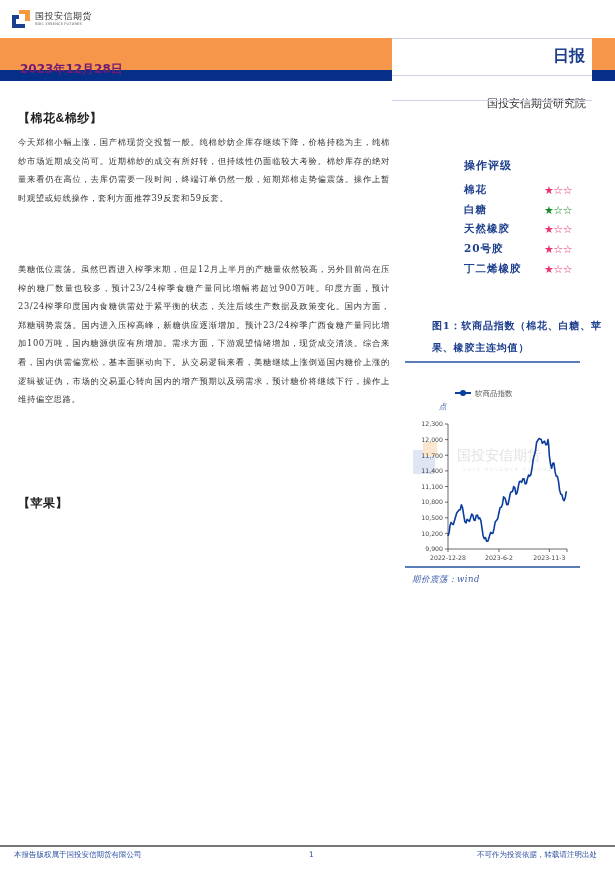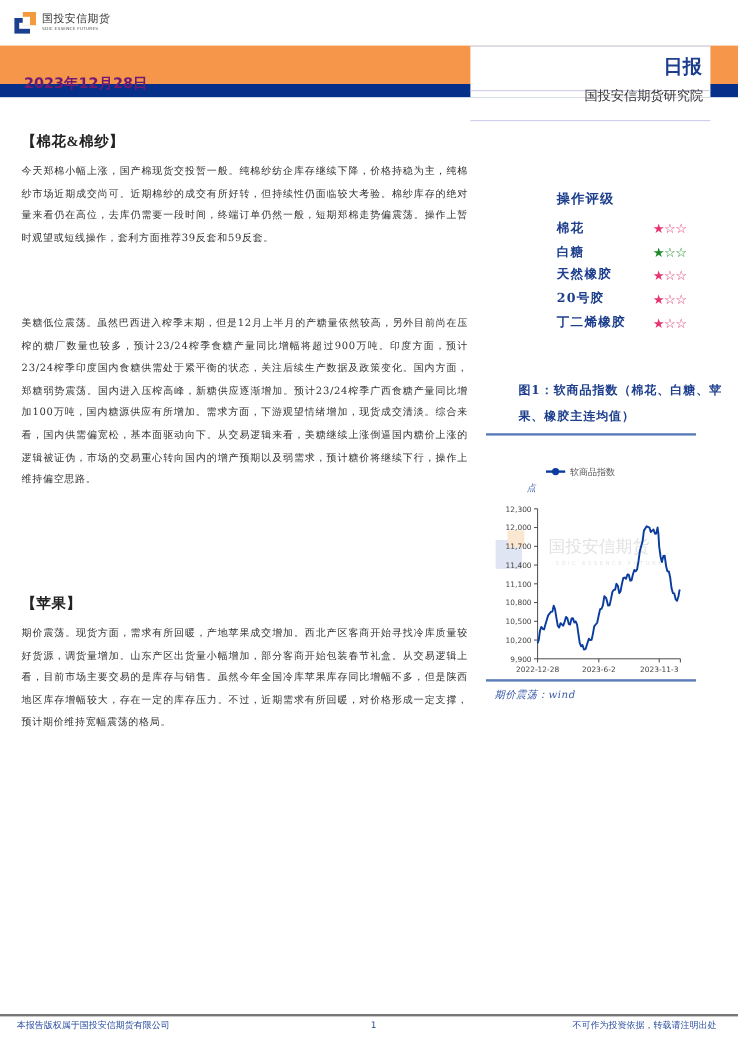--- a/index.html
+++ b/index.html
@@ -17,25 +17,25 @@
   .logo-en { font-family: "DejaVu Sans", sans-serif; font-size: 3.5px; color: #555; margin-top: 2px; letter-spacing: 0.2px; }
 
   .band-orange { position: absolute; left: 0; top: 38px; width: 615px; height: 32px; background: #f5964a; }
   .band-navy { position: absolute; left: 0; top: 70px; width: 615px; height: 11px; background: #052f89; }
   .date { position: absolute; left: 20px; top: 47px; font-family: "DejaVu Sans", sans-serif; font-weight: bold; font-size: 12px; color: #701a75; margin-top: 14px; }
 
   .title-box { position: absolute; left: 392px; top: 38px; width: 200px; height: 43px; background: #fff; }
   .title-box-rule-top { position: absolute; left: 392px; top: 38px; width: 200px; height: 1px; background: #cfd1ea; }
   .title-main { position: absolute; right: 30px; top: 46px; font-family: "DejaVu Sans", sans-serif; font-weight: bold; font-size: 16px; color: #1c3e8c; }
   .title-rule-mid { position: absolute; left: 392px; top: 75px; width: 200px; height: 1px; background: #cfd1ea; }
-  .title-sub { position: absolute; right: 29px; top: 72px; font-family: "DejaVu Sans", sans-serif; font-size: 11px; color: #333; text-align: center; }
+  .title-sub { position: absolute; right: 29px; top: 96px; font-family: "DejaVu Sans", sans-serif; font-size: 11px; color: #333; text-align: center; }
   .title-rule-bot { position: absolute; left: 392px; top: 100px; width: 200px; height: 1px; background: #cfd1ea; }
 
   .section { position: absolute; left: 18px; width: 372px; }
-  .section h2 { font-family: Liberation Serif, serif; font-size: 12px; font-weight: bold; color: #222; margin-bottom: 6px; letter-spacing: 0.5px; }
+  .section h2 { font-family: Liberation Sans, sans-serif; font-size: 12px; font-weight: bold; color: #222; margin-bottom: 6px; letter-spacing: 0.5px; }
   .section p { font-size: 8.3px; line-height: 18.6px; color: #333; text-align: justify; letter-spacing: 0.6px; }
   #sec-cotton { top: 110px; }
   #sec-sugar { top: 260px; }
   #sec-apple { top: 495px; }
 
   .rating { position: absolute; left: 420px; top: 158px; width: 180px; margin-left: 44px; }
   .rating-title { font-family: "DejaVu Serif", serif; font-weight: bold; font-size: 11px; color: #1c3e8c; margin-bottom: 4px; letter-spacing: 1px; }
   .rating-row { display: flex; align-items: flex-end; height: 19.8px; }
   .rating-name { width: 80px; font-weight: bold; font-size: 10.5px; color: #1c3e8c; letter-spacing: 1px; }
   .stars { font-family: "DejaVu Sans", sans-serif; font-size: 11px; letter-spacing: -0.5px; }
@@ -82,21 +82,20 @@
 
 <div class="section" id="sec-cotton">
   <h2>【棉花&amp;棉纱】</h2>
   <p>今天郑棉小幅上涨，国产棉现货交投暂一般。纯棉纱纺企库存继续下降，价格持稳为主，纯棉纱市场近期成交尚可。近期棉纱的成交有所好转，但持续性仍面临较大考验。棉纱库存的绝对量来看仍在高位，去库仍需要一段时间，终端订单仍然一般，短期郑棉走势偏震荡。操作上暂时观望或短线操作，套利方面推荐39反套和59反套。</p>
 </div>
 <div class="section" id="sec-sugar">
   <p>美糖低位震荡。虽然巴西进入榨季末期，但是12月上半月的产糖量依然较高，另外目前尚在压榨的糖厂数量也较多，预计23/24榨季食糖产量同比增幅将超过900万吨。印度方面，预计23/24榨季印度国内食糖供需处于紧平衡的状态，关注后续生产数据及政策变化。国内方面，郑糖弱势震荡。国内进入压榨高峰，新糖供应逐渐增加。预计23/24榨季广西食糖产量同比增加100万吨，国内糖源供应有所增加。需求方面，下游观望情绪增加，现货成交清淡。综合来看，国内供需偏宽松，基本面驱动向下。从交易逻辑来看，美糖继续上涨倒逼国内糖价上涨的逻辑被证伪，市场的交易重心转向国内的增产预期以及弱需求，预计糖价将继续下行，操作上维持偏空思路。</p>
 </div>
 <div class="section" id="sec-apple">
   <h2>【苹果】</h2>
-  <p>期价震荡。现货方面，需求有所回暖，产地苹果成交增加。西北产区客商开始寻找冷库质量较好货源，调货量增加。山东产区出货量小幅增加，部分客商开始包装春节礼盒。从交易逻辑上看，目前市场主要交易的是库存与销售。虽然今年全国冷库苹果库存同比增幅不多，但是陕西地区库存增幅较大，存在一定的库存压力。不过，近期需求有所回暖，对价格形成一定支撑，预计期价维持宽幅震荡的格局。</p>
 </div>
 
 <div class="rating">
   <div class="rating-title">操作评级</div>
   <div id="rating-rows">
       <div class="rating-row">
         <span class="rating-name">棉花</span>
         <span class="stars" style="color: rgb(232, 51, 110);">★☆☆</span>
       </div>
       <div class="rating-row">

